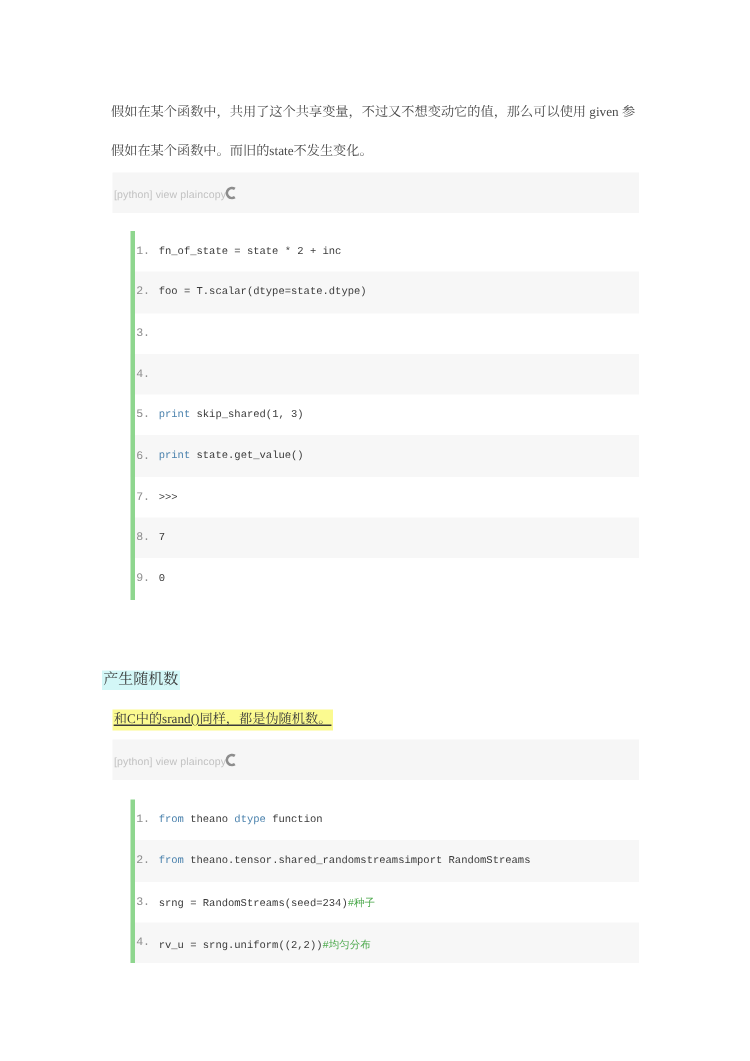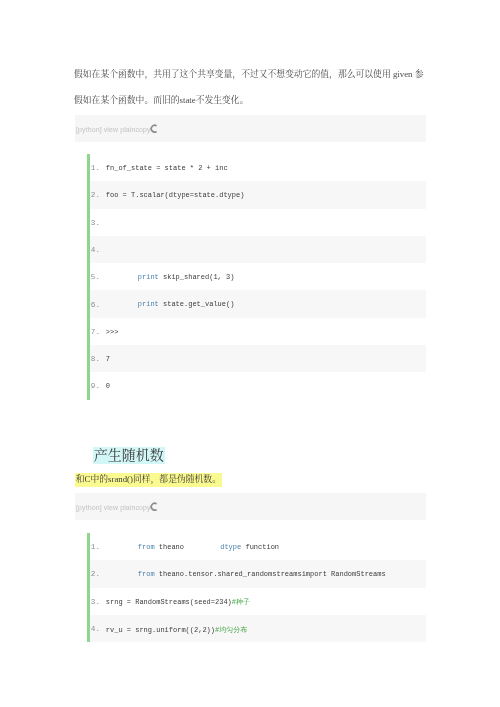--- a/index.html
+++ b/index.html
@@ -36,27 +36,27 @@
   .codeblock{position:absolute;left:87px;width:339px;}
   .codeblock .bar{position:absolute;left:0;top:0;width:3px;height:100%;background:#8ed68e;z-index:3;}
   .cl{
     position:relative;height:27.3px;
     font-family:"Liberation Mono","DejaVu Sans Mono",monospace;
     font-size:7.0px;color:#3b3b3b;white-space:pre;
   }
   .cl.alt{background:#f7f7f7;}
   .cl .num{position:absolute;left:3.8px;top:10.1px;color:#8f8f8f;font-size:7.7px;}
   .cl .src{position:absolute;left:18.8px;top:9.8px;}
-  .kw{color:#4b82ad;margin-left:32px;}
+  .kw{color:#4b82ad;}
   .cmt{color:#4aa84a;}
 
   
   .hl{position:absolute;white-space:nowrap;line-height:1;}
-  .hl-head{left:93px;font-size:14px;color:#3a3a3a;background:#d3f7f7;padding:1.5px 0.8px 1px 0.8px;}
-  .hl-note{left:75px;font-size:8.8px;color:#3a3a3a;background:#fbfa90;padding:2.5px 1.5px 3.5px 0.8px;}
+  .hl-head{left:68px;font-size:10px;color:#3a3a3a;background:#d3f7f7;padding:1.5px 0.8px 1px 0.8px;}
+  .hl-note{left:75px;font-size:8.8px;color:#3a3a3a;background:#fbfa90;padding:2.5px 1.5px 3.5px 0.8px;text-decoration:underline;}
 </style>
 </head>
 <body>
 
 <div class="page">
 
   <div class="para" style="top:61px">
     <span class="ln">假如在某个函数中，共用了这个共享变量，不过又不想变动它的值，那么可以使用 given 参</span>
     <span class="ln">假如在某个函数中。而旧的state不发生变化。</span>
   </div>

